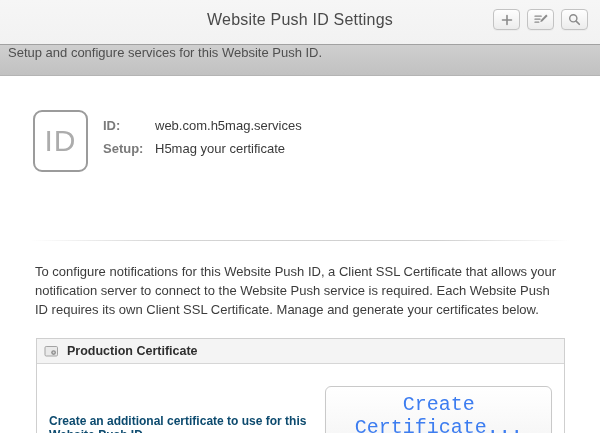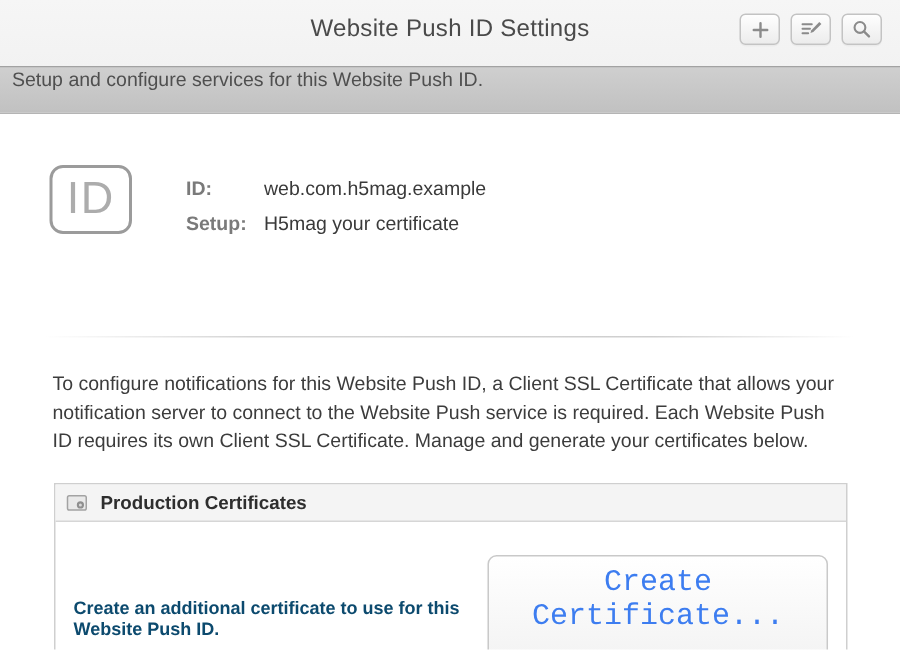--- a/index.html
+++ b/index.html
@@ -17,24 +17,24 @@
   .tbtn svg { display:block; }
 
   
   .banner { height:32px; background:linear-gradient(#cfcfcf,#c1c1c1);
             border-top:1px solid #a2a2a2; border-bottom:1px solid #b4b4b4;
             display:flex; align-items:flex-start; padding-left:8px; }
   .banner span { font-size:13px; color:#4f4f4f; }
 
   
   .identity { display:flex; align-items:flex-start; margin:34px 0 0 33px; }
-  .id-badge { width:55px; height:46px; border:2px solid #9b9b9b; border-radius:9px;
+  .id-badge { width:55px; height:62px; border:2px solid #9b9b9b; border-radius:9px;
               display:flex; align-items:center; justify-content:center; }
   .id-badge span { font-size:30px; font-weight:300; color:#acacac; letter-spacing:1px; }
-  .id-fields { margin-left:36px; padding-top:8px; display:grid;
+  .id-fields { margin-left:15px; padding-top:8px; display:grid;
                grid-template-columns:48px auto; row-gap:8px; column-gap:4px; }
   .fld-label { font-size:13px; font-weight:bold; color:#7a7a7a; }
   .fld-value { font-size:13px; color:#3a3a3a; }
 
   
   .divider { height:1px; margin:68px 30px 0 30px;
              background:linear-gradient(to right, rgba(210,210,210,0), #d4d4d4 25%, #cfcfcf 75%, rgba(210,210,210,0)); }
 
   
   .description { margin:21px 36px 0 35px; font-size:13px; line-height:19px; color:#3c3c3c; }
@@ -87,38 +87,38 @@
 <div class="banner">
   <span>Setup and configure services for this Website Push ID.</span>
 </div>
 
 <div class="identity">
   <div class="id-badge">
     <span>ID</span>
   </div>
   <div class="id-fields">
     <span class="fld-label">ID:</span>
-    <span class="fld-value">web.com.h5mag.example</span>
+    <span class="fld-value">web.com.h5mag.services</span>
     <span class="fld-label">Setup:</span>
     <span class="fld-value">H5mag your certificate</span>
   </div>
 </div>
 
 <div class="divider"></div>
 
 <p class="description">To configure notifications for this Website Push ID, a Client SSL Certificate that allows your notification server to connect to the Website Push service is required. Each Website Push ID requires its own Client SSL Certificate. Manage and generate your certificates below.</p>
 
 <div class="cert-box">
   <div class="cert-head">
     <span class="cicon">
       <svg width="15" height="13" viewBox="0 0 15 13">
         <rect x="1" y="1.5" width="12.5" height="9.5" rx="1.2" fill="#e9e9e9" stroke="#a3a3a3" stroke-width="1"></rect>
         <circle cx="9.6" cy="7.6" r="2.4" fill="#8f8f8f"></circle>
         <circle cx="9.6" cy="7.6" r="1" fill="#d9d9d9"></circle>
       </svg>
     </span>
-    <b>Production Certificates</b>
+    <b>Production Certificate</b>
   </div>
   <div class="cert-body">
     <span class="note">Create an additional certificate to use for this Website Push ID.</span>
     <button class="create-btn">Create Certificate...</button>
   </div>
 </div>
 
 </body></html>

